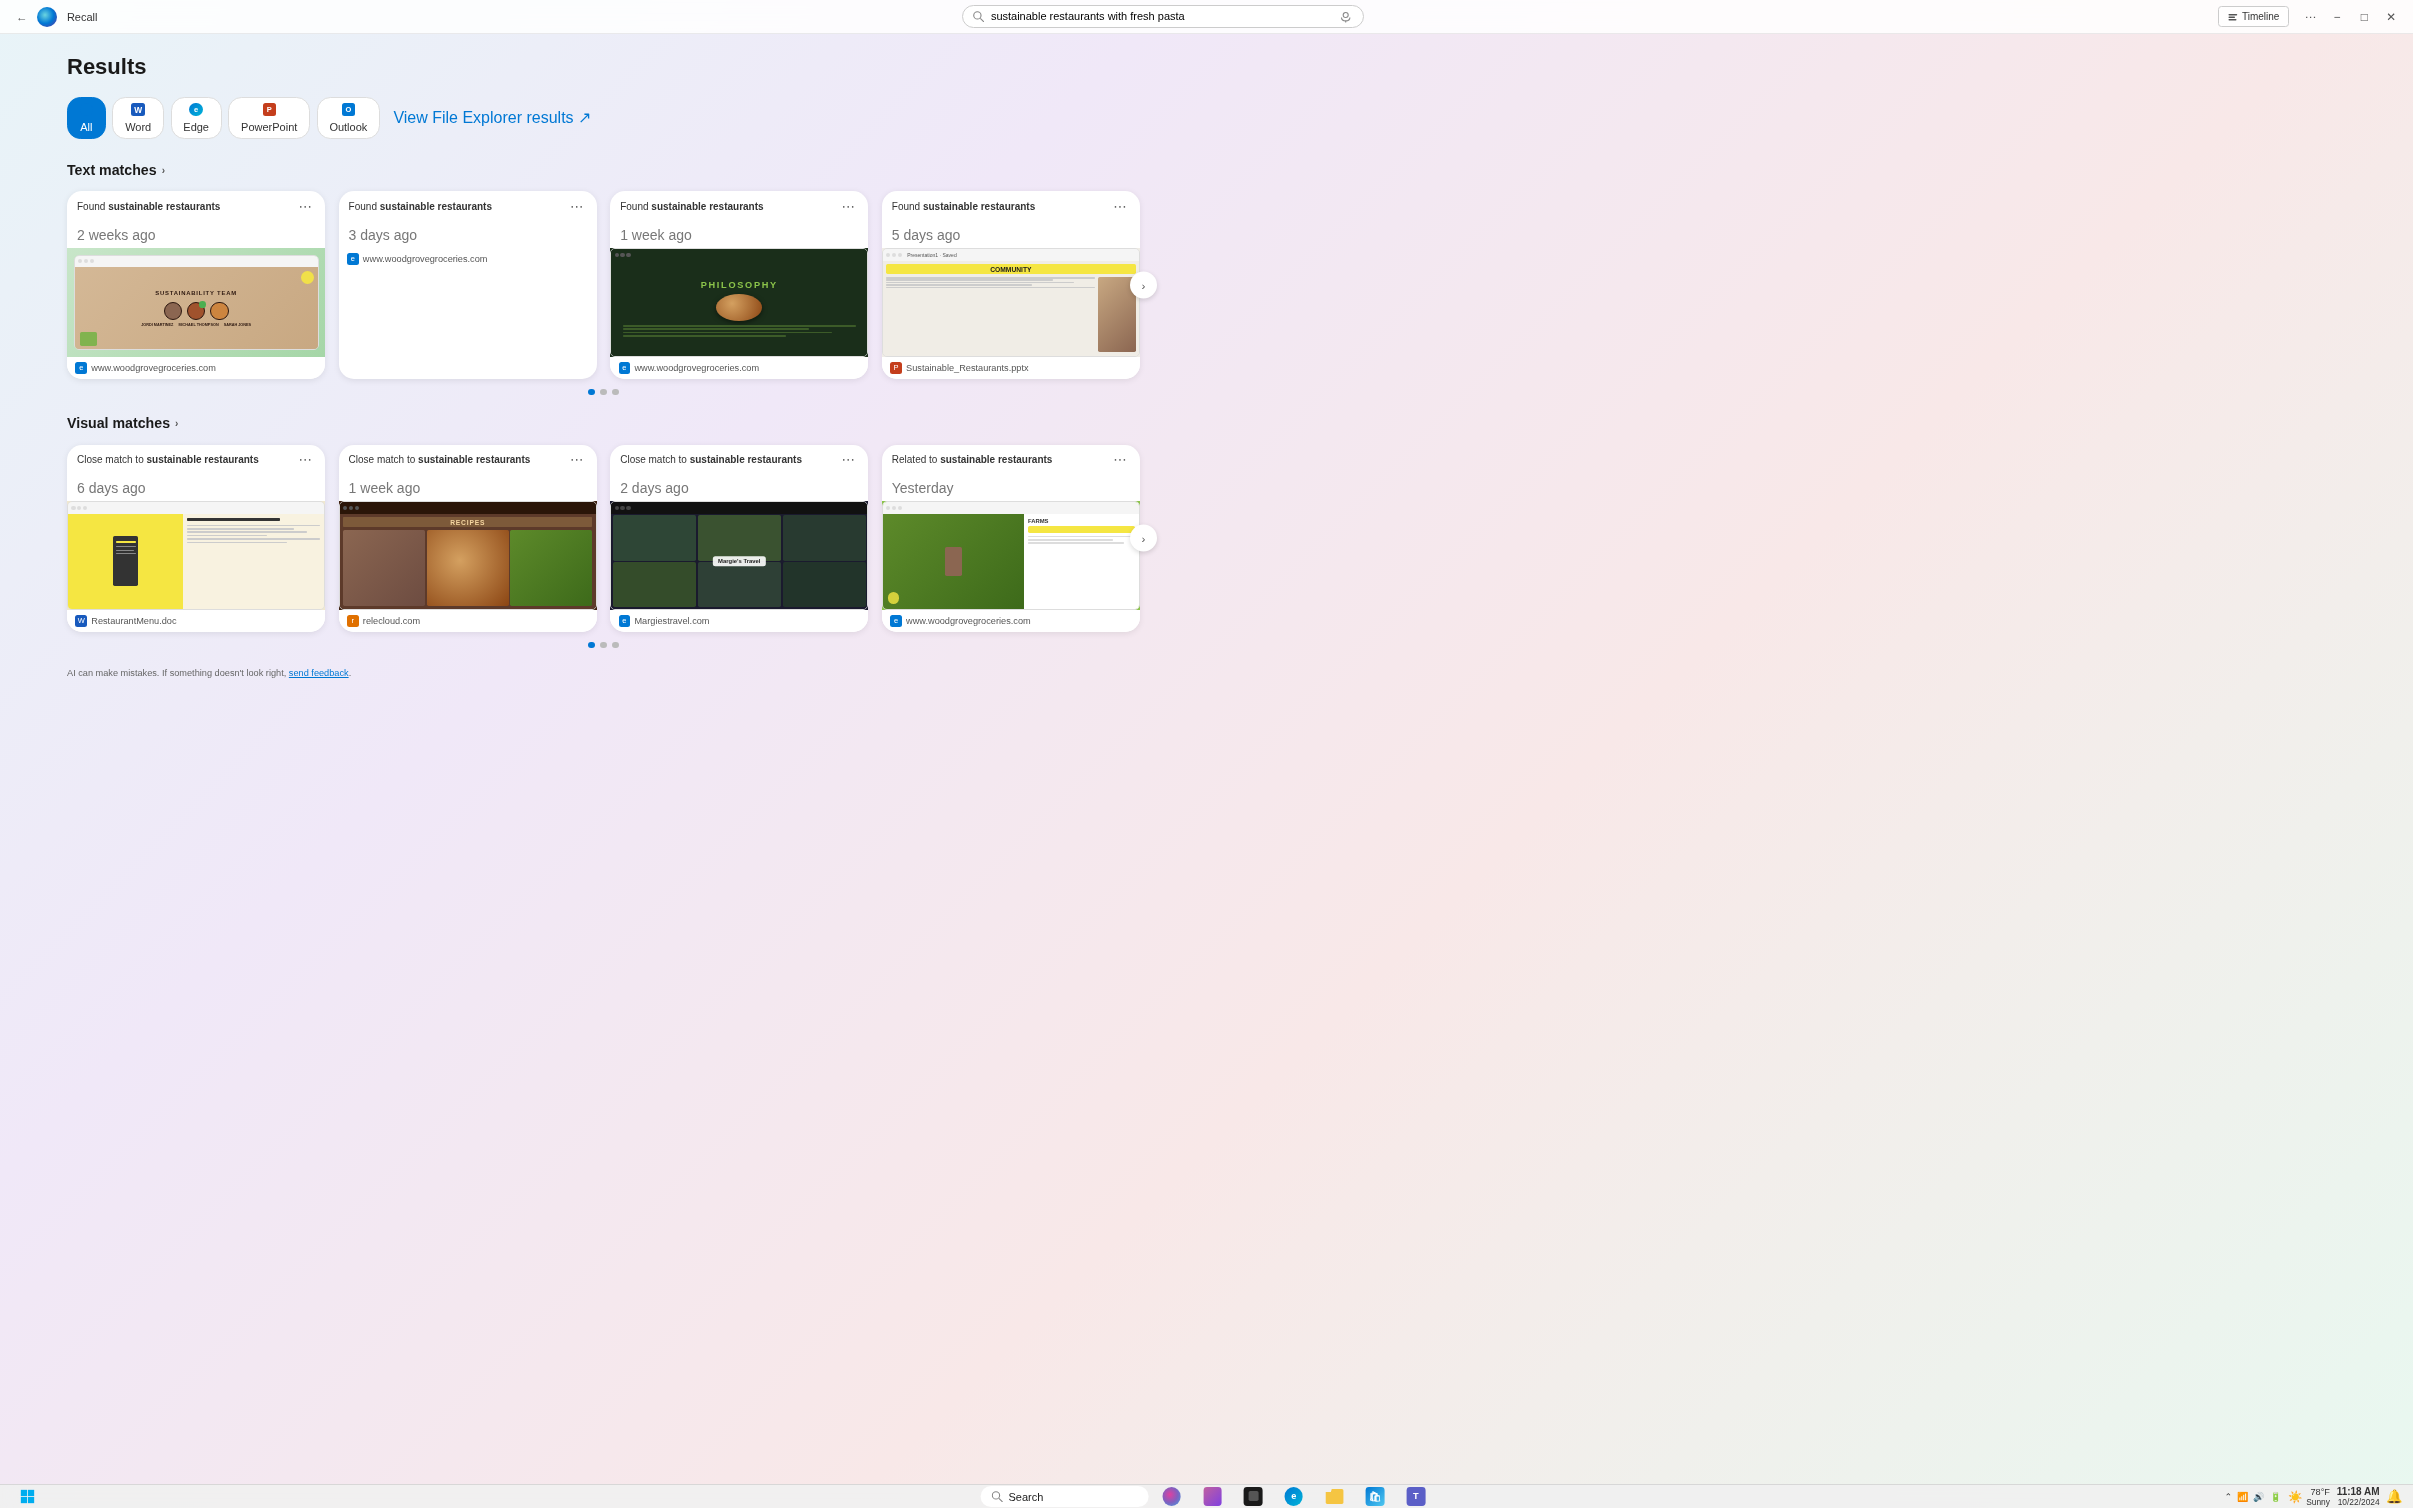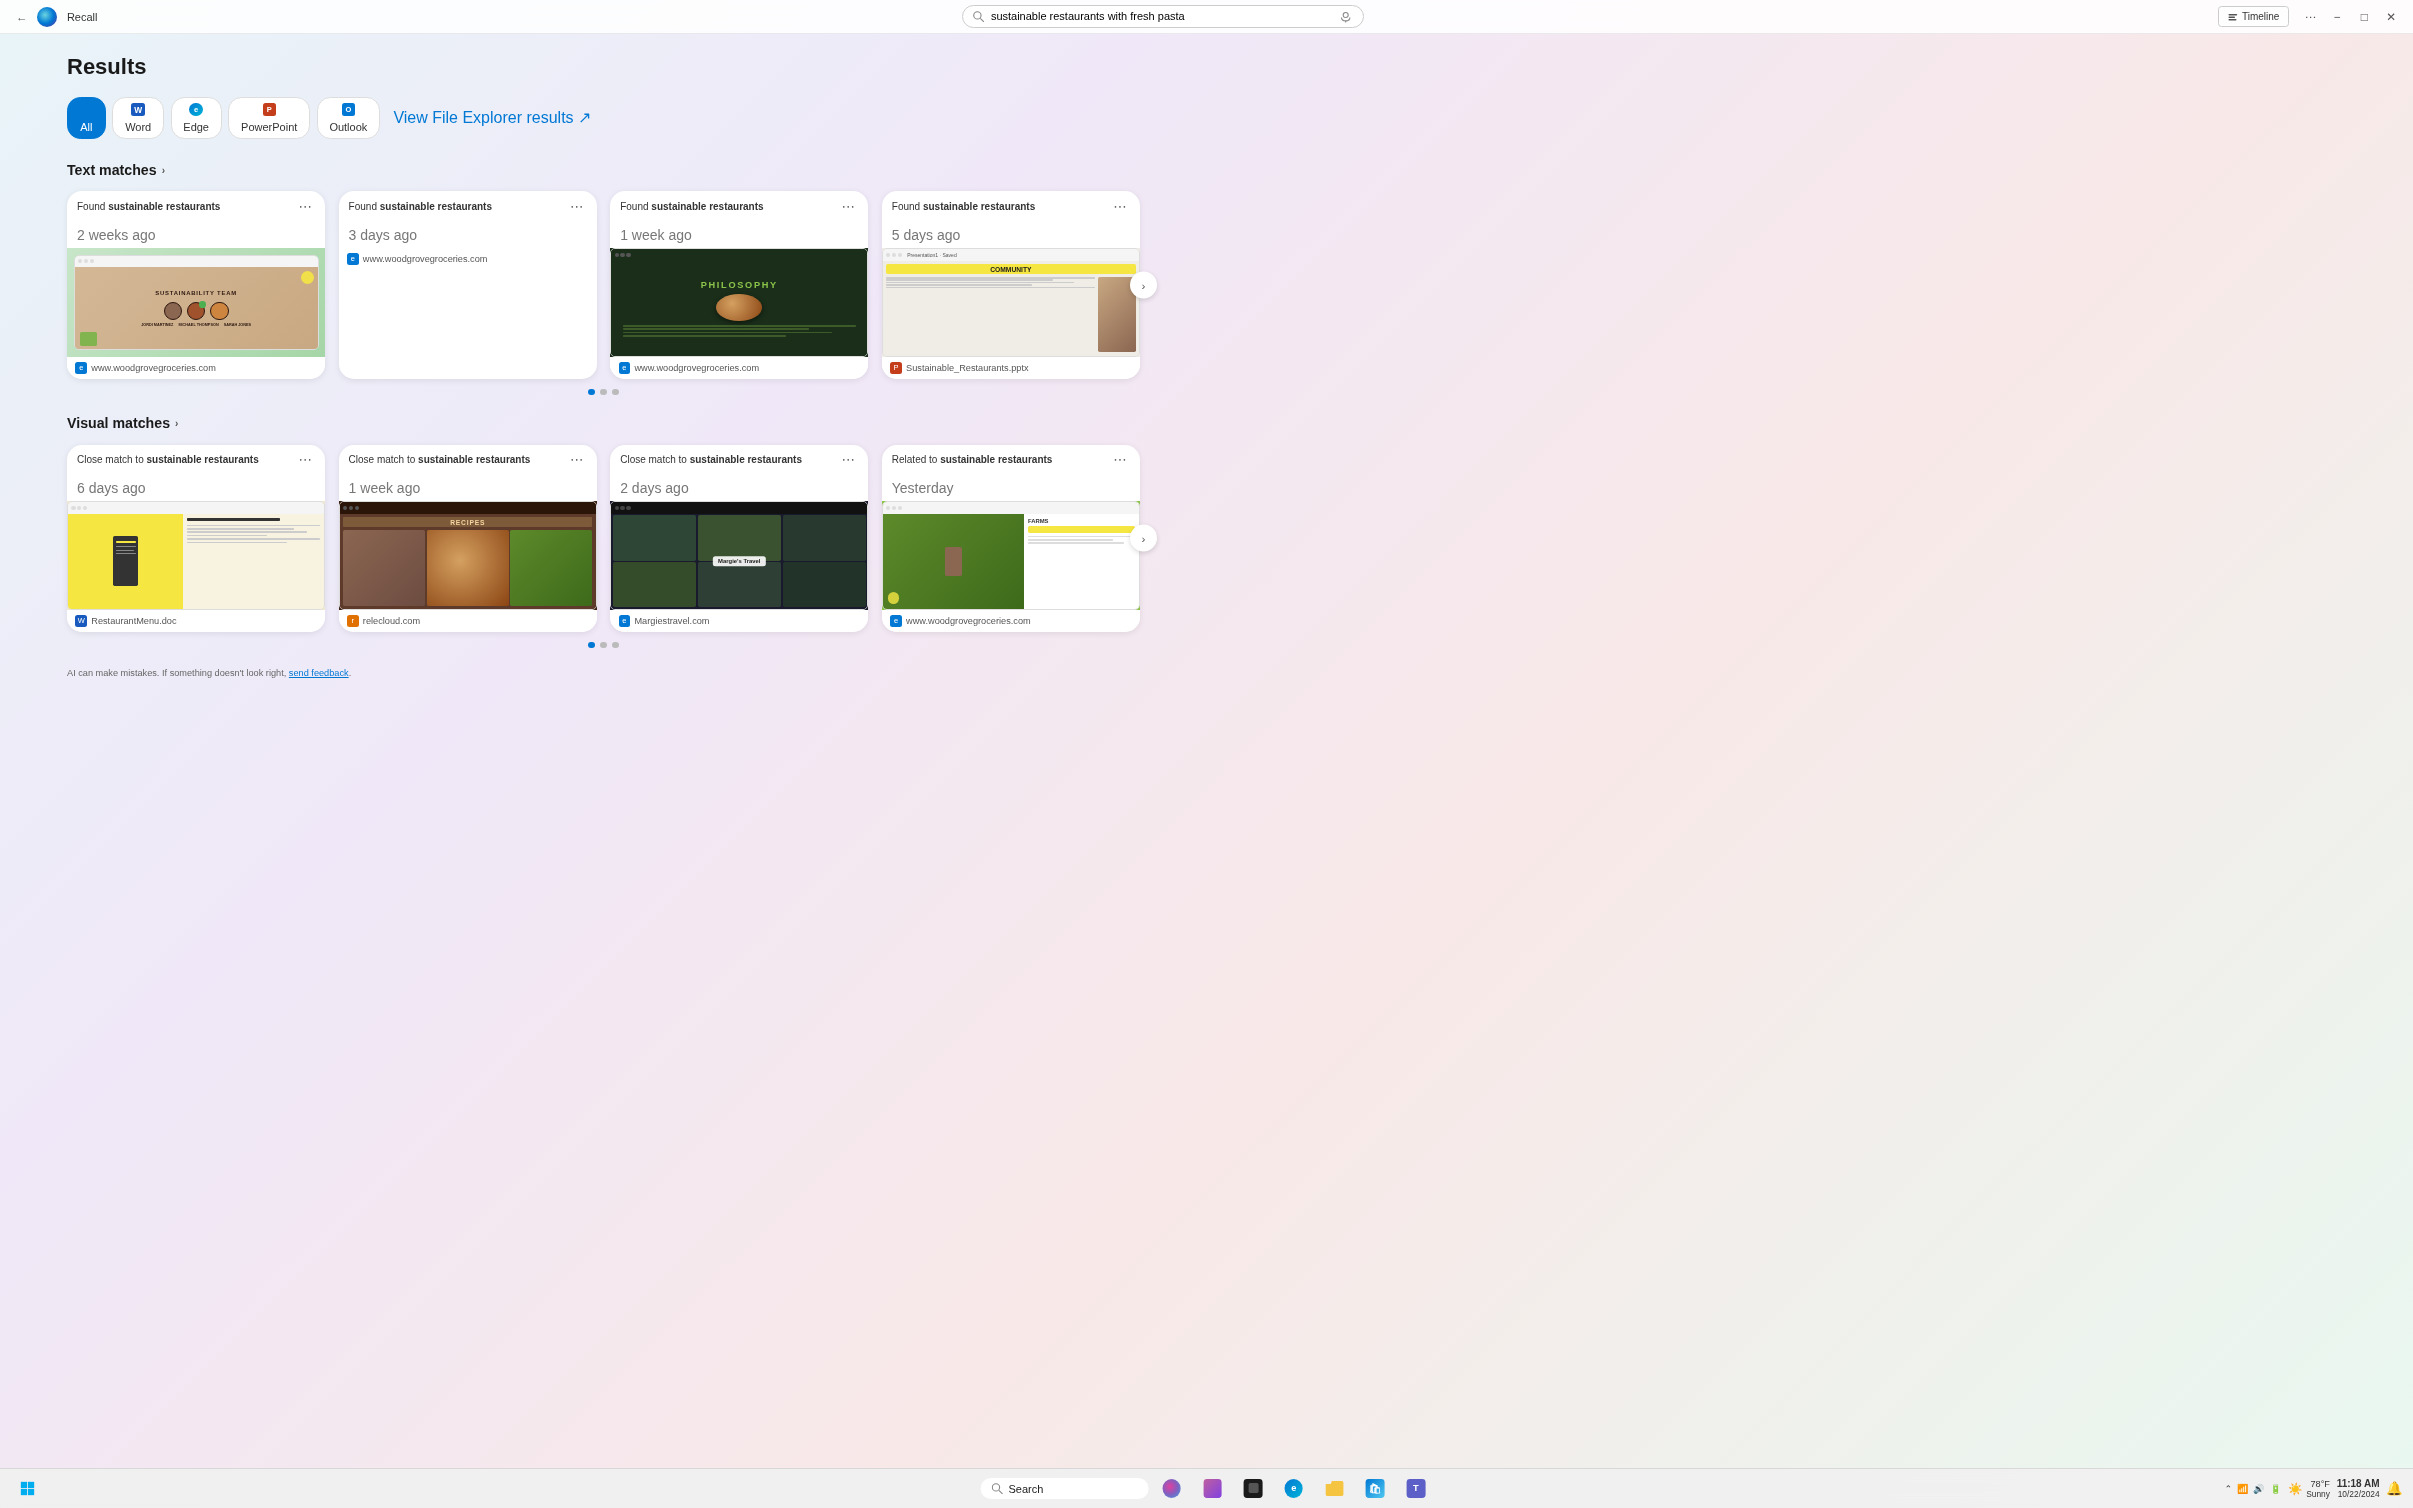--- a/index.html
+++ b/index.html
@@ -263,21 +263,21 @@
       margin-top: 13.4px;
     }
     .ai-disclaimer a { color: #0078d4; }
 
     
     .taskbar {
       position: fixed;
       bottom: 0;
       left: 0;
       right: 0;
-      height: 40px;
+      height: 24px;
       background: rgba(240,240,240,0.92);
       backdrop-filter: blur(8.4px);
       border-top: 0.8px solid rgba(0,0,0,0.1);
       display: flex;
       align-items: center;
       justify-content: space-between;
       padding: 0 10px;
     }
     .taskbar-left {
       display: flex;

